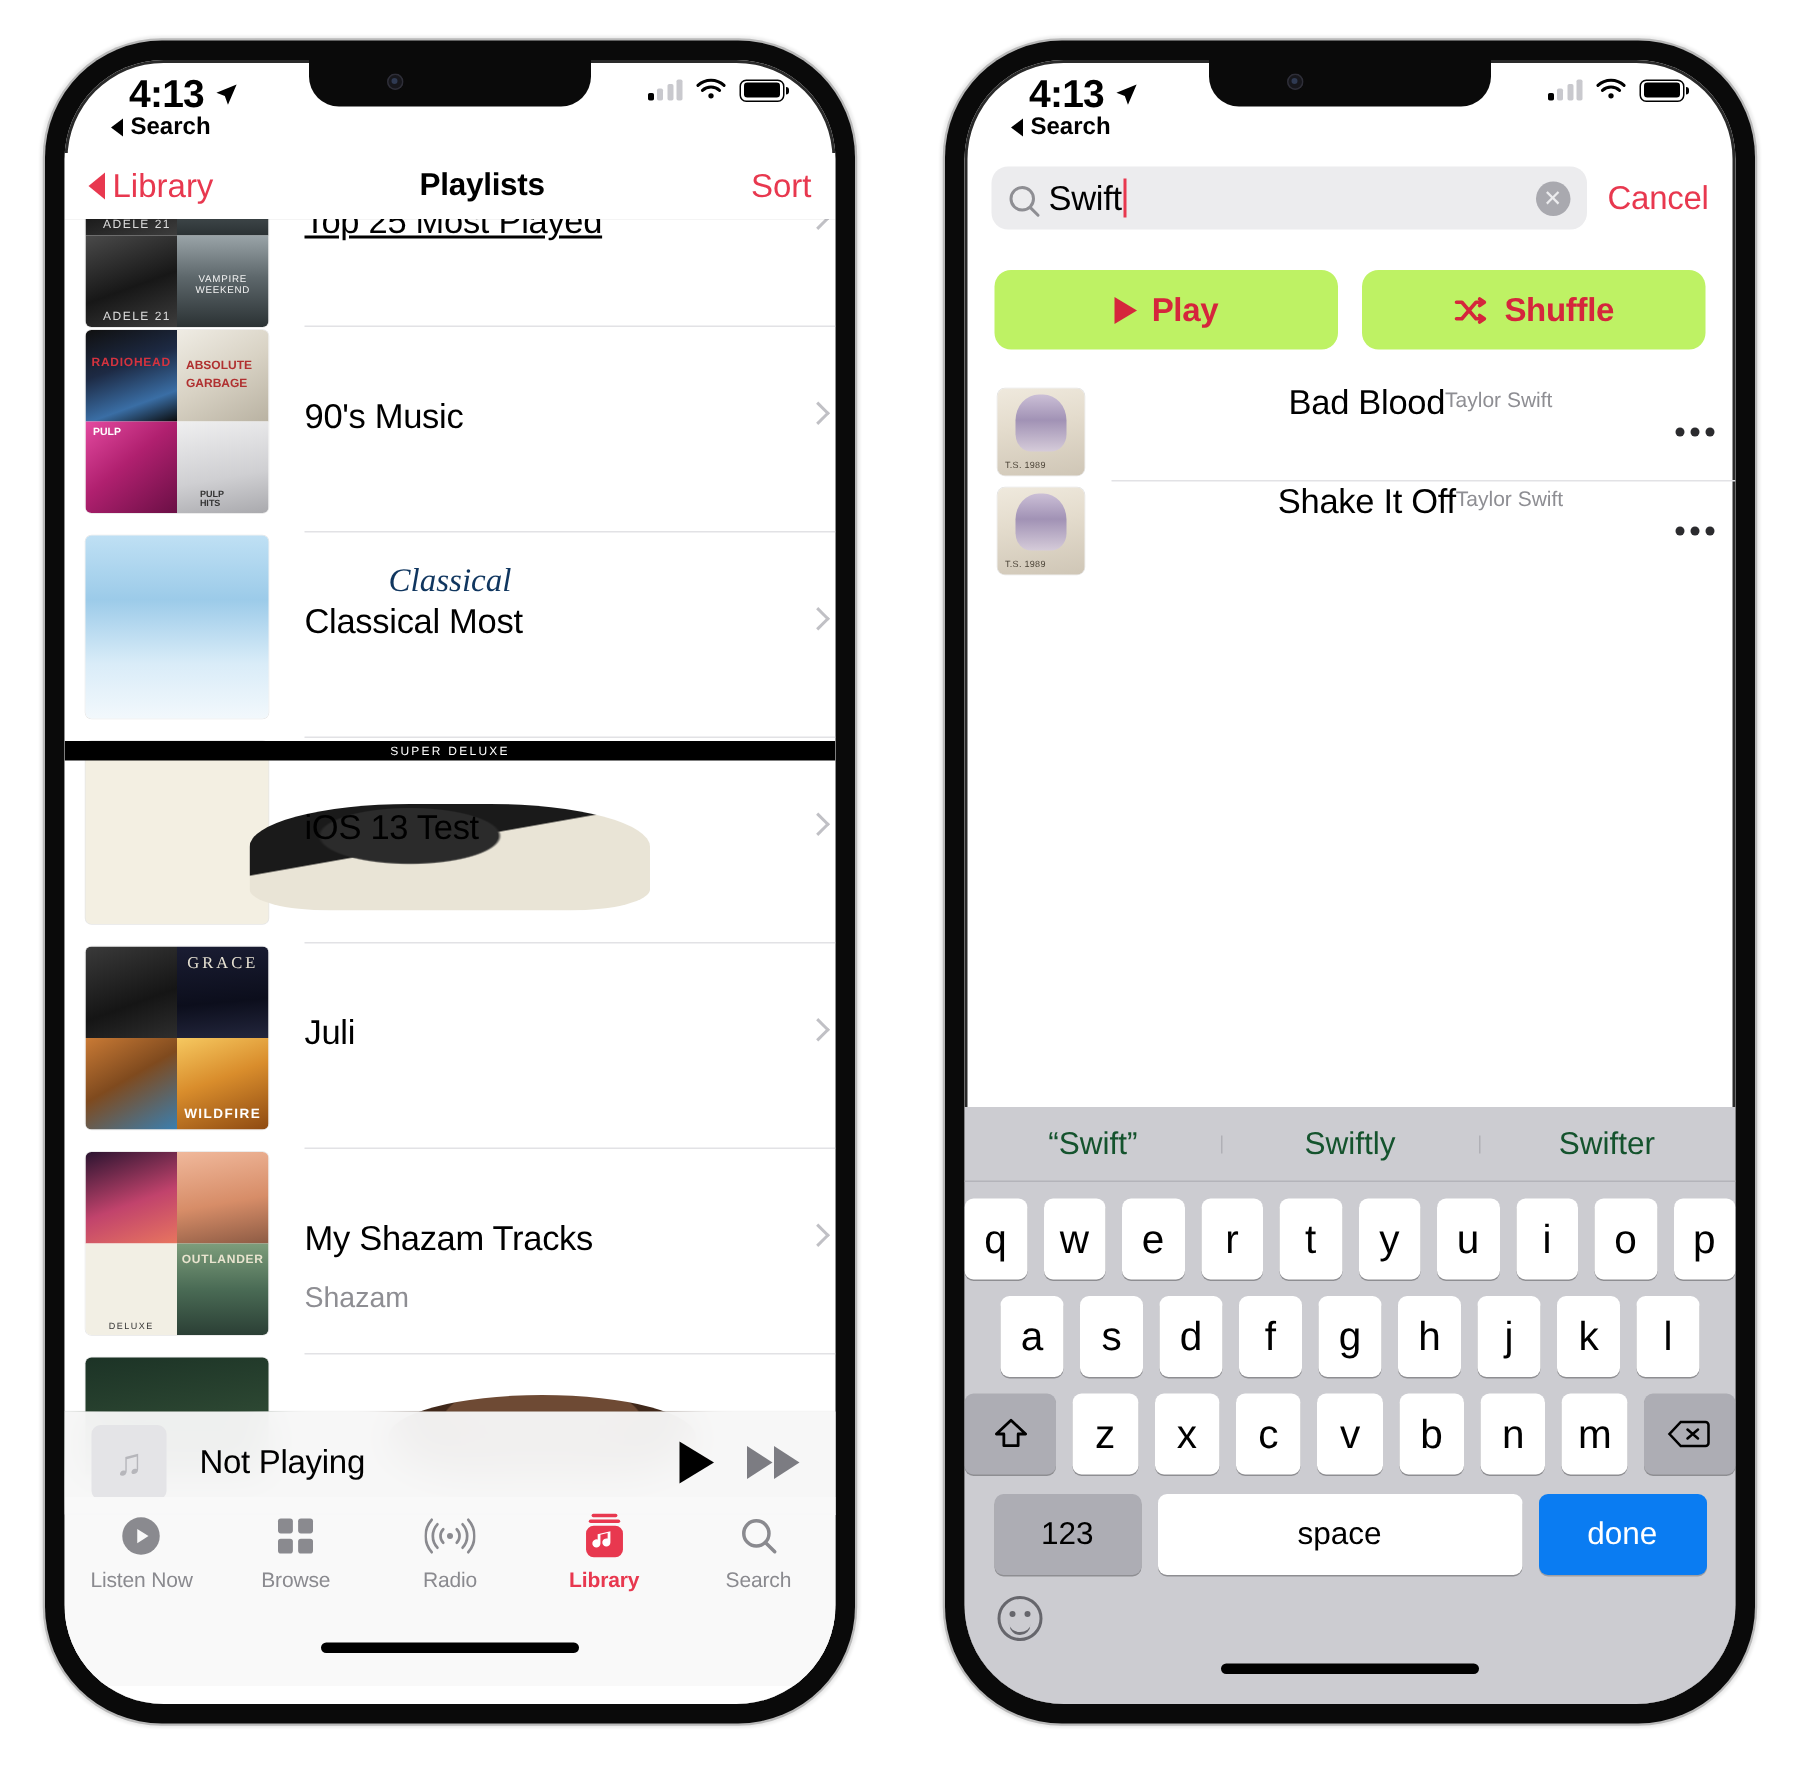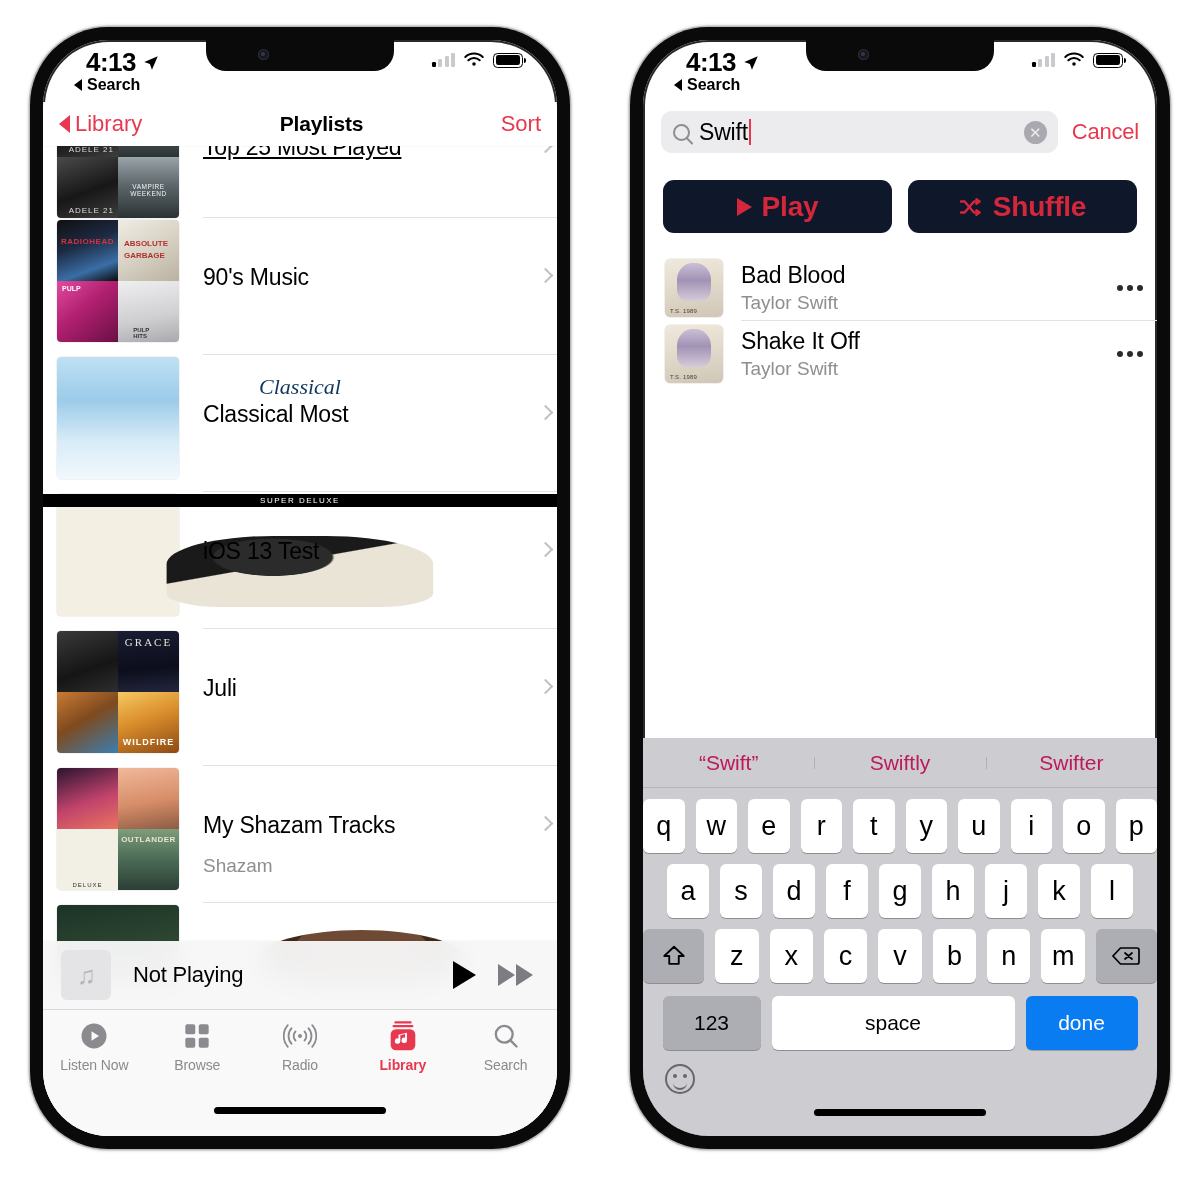--- a/index.html
+++ b/index.html
@@ -194,21 +194,21 @@
     width:50px;height:50px;border-radius:6px;background:#e4e4e7;
     display:flex;align-items:center;justify-content:center;color:#b6b6bb;font-size:25px;
   }
   .mp-title { margin-left:22px; font-size:22px; color:#000; letter-spacing:-0.2px; flex:1;}
   .mp-btns { display:flex; align-items:center; gap:22px; margin-right:6px;}
   .tri-play { width:0;height:0;border-top:14px solid transparent;border-bottom:14px solid transparent;border-left:23px solid #000;}
   .ffwd { display:flex; gap:1px; }
   .ffwd i { width:0;height:0;border-top:11px solid transparent;border-bottom:11px solid transparent;border-left:17px solid #7c7c82;}
 
   .tabbar {
-    position:absolute; left:0; right:0; bottom:0; height:126px;
+    position:absolute; left:0; right:0; bottom:12px; height:126px;
     background: rgba(249,249,249,0.96);
     display:flex; align-items:flex-start; padding-top:10px; z-index:20;
   }
   .tab { flex:1; display:flex; flex-direction:column; align-items:center; gap:5px; }
   .tab .lbl { font-size:14px; color:#8a8a8f; letter-spacing:-0.1px;}
   .tab.active .lbl { color:#e8384f; font-weight:600; }
   .tab .ic { height:32px; display:flex; align-items:center; justify-content:center;}
   .home-ind {
     position:absolute; bottom:22px; left:50%; transform:translateX(-50%);
     width:172px; height:7px; border-radius:4px; background:#000;
@@ -232,63 +232,63 @@
   .caret { display:inline-block; width:2px; height:26px; background:#e8384f; margin-left:1px; vertical-align:-5px;}
   .clearbtn {
     position:absolute; right:11px; width:23px;height:23px;border-radius:50%;
     background:#a9a9af; color:#ececee; font-size:15px; line-height:23px; text-align:center;
     font-weight:400;
   }
   .cancel { color:#e8384f; font-size:22px; letter-spacing:-0.2px;}
 
   .pill-row { display:flex; gap:16px; padding: 22px 20px 0 20px; }
   .pill {
-    flex:1; height:53px; border-radius:11px; background:#0f172a;
+    flex:1; height:53px; border-radius:11px; background:#bef264;
     display:flex; align-items:center; justify-content:center; gap:10px;
-    color:#d5263c; font-size:28px; font-weight:700; letter-spacing:-0.2px;
+    color:#d5263c; font-size:22px; font-weight:700; letter-spacing:-0.2px;
   }
   .pill .tri { width:0;height:0;border-top:9px solid transparent;border-bottom:9px solid transparent;border-left:15px solid #d5263c;}
 
   .srow { display:flex; align-items:center; padding: 0 0 0 22px; height:66px; }
   .srow .art2 {
     width:58px;height:58px;border-radius:5px;flex:0 0 58px;
     background:linear-gradient(170deg,#efe9dd 0%,#e4dccd 40%,#cfc6b6 100%);
     position:relative; overflow:hidden;
     box-shadow:0 0 0 0.5px rgba(0,0,0,0.12);
   }
   .art2::before{
     content:""; position:absolute; left:20%; top:4px; width:60%; height:66%;
     background:linear-gradient(180deg,#cbbfd6 0%,#a192b5 45%,#d5cbd9 100%);
     border-radius:45% 45% 30% 30%;
   }
   .art2::after{
     content:"T.S.      1989"; position:absolute; bottom:3px; left:5px; right:4px;
     font-size:6px; color:#4a4236; letter-spacing:0.2px;
   }
   .srow .meta { flex:1; margin-left:18px; padding-right:4px; height:100%;
-                display:flex; flex-direction:column; justify-content:center;
+                display:flex; flex-direction:row; justify-content:center;
                 border-bottom:1px solid #e2e2e5; position:relative;}
   .srow.last .meta { border-bottom:none; }
   .srow .nm { font-size:23px; color:#000; letter-spacing:-0.2px;}
-  .srow .ar { font-size:19px; color:#8e8e93; margin-top:3px;}
+  .srow .ar { font-size:14px; color:#8e8e93; margin-top:3px;}
   .dots { position:absolute; right:14px; top:50%; transform:translateY(-50%);
           display:flex; gap:4px; }
   .dots i { width:6px;height:6px;border-radius:50%;background:#2b2b2e; display:block;}
 
   
   .keyboard {
     position:absolute; left:0; right:0; bottom:0; height:398px;
     background:#ccccd1;
   }
   .predict {
     height:50px; display:flex; align-items:center;
     border-bottom:0.5px solid #b4b4ba;
   }
   .predict .p {
-    flex:1; text-align:center; font-size:21px; color:#be185d; position:relative;
+    flex:1; text-align:center; font-size:21px; color:#14532d; position:relative;
   }
   .predict .p + .p::before{
     content:""; position:absolute; left:0; top:6px; bottom:6px; width:1px; background:#b0b0b6;
   }
   .krow { display:flex; justify-content:center; gap:11px; margin-top:11px; }
   .key {
     width:44px; height:54px; border-radius:6px; background:#fff;
     box-shadow: 0 1px 0 rgba(0,0,0,0.30);
     display:flex; align-items:center; justify-content:center;
     font-size:27px; color:#000;

